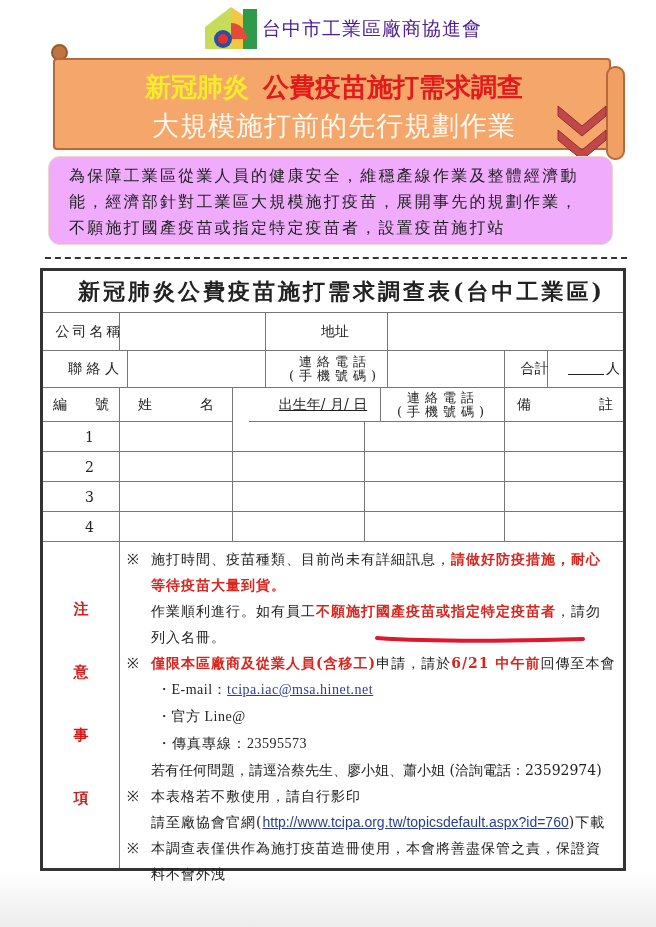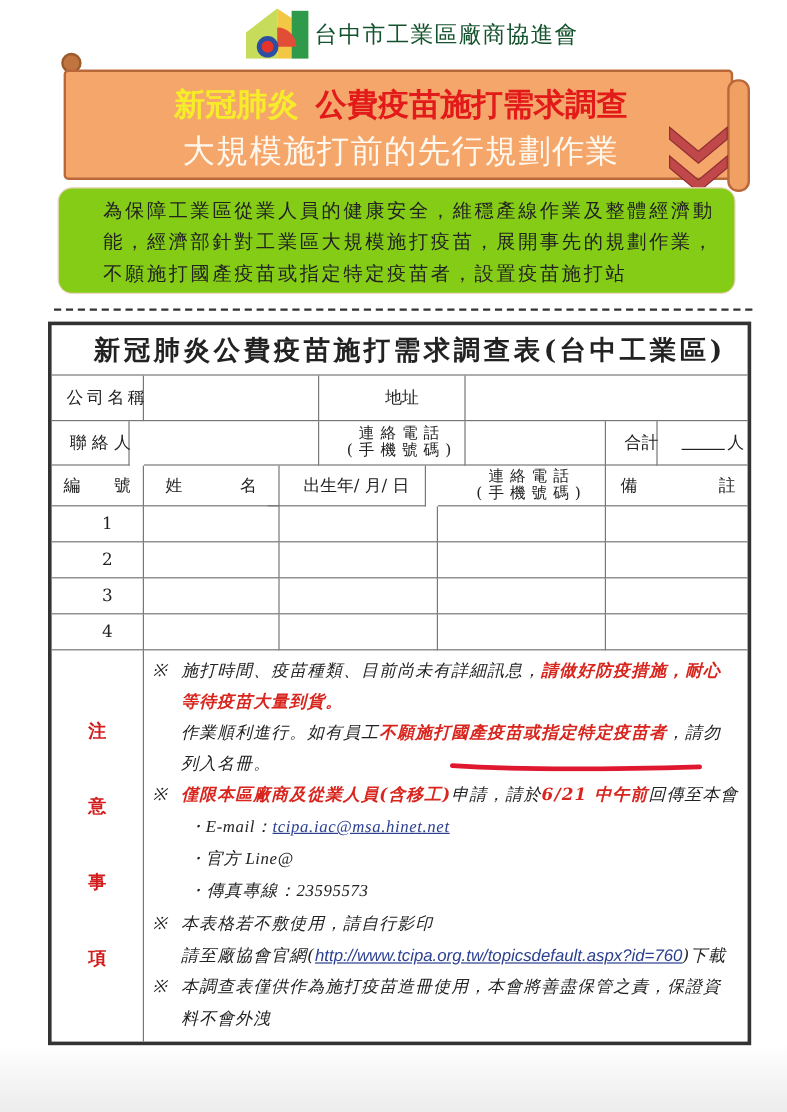--- a/index.html
+++ b/index.html
@@ -3,50 +3,50 @@
 <meta charset="utf-8">
 <style>
   * { box-sizing: border-box; margin: 0; padding: 0; }
   html, body { width: 656px; height: 927px; background: #ffffff; overflow: hidden; }
   body { position: relative; font-family: "DejaVu Serif", "Liberation Serif", serif; color: #222; }
 
   .page-shadow { position: absolute; left: 0; top: 870px; width: 656px; height: 57px; background: linear-gradient(#ffffff, #ececec); }
 
   
   .logo { position: absolute; left: 203px; top: 5px; width: 56px; height: 44px; }
-  .org-name { position: absolute; left: 262px; top: 16px; font-family: "DejaVu Sans", "Liberation Sans", sans-serif; font-size: 19px; color: #14532d; letter-spacing: 1px; white-space: nowrap; }
+  .org-name { position: absolute; left: 262px; top: 16px; font-family: "DejaVu Sans", "Liberation Sans", sans-serif; font-size: 19px; color: #4c1d95; letter-spacing: 1px; white-space: nowrap; }
 
   
   .scroll { position: absolute; left: 53px; top: 58px; width: 558px; height: 92px; background: #f4a66b; border: 2px solid #b9683a; border-radius: 4px; padding-left: 20px; }
   .scroll-curl-left { position: absolute; left: 51px; top: 44px; width: 17px; height: 17px; border-radius: 50%; background: #c07540; border: 2px solid #9a5a2c; }
   .scroll-roll-right { position: absolute; left: 606px; top: 66px; width: 19px; height: 94px; border-radius: 9px; background: #f0a062; border: 2px solid #b9683a; }
   .banner-line1 { position: absolute; left: 0; width: 558px; top: 10px; text-align: center; font-family: "DejaVu Sans", "Liberation Sans", sans-serif; font-size: 26px; font-weight: bold; white-space: nowrap; }
   .banner-yellow { color: #f7ec2a; margin-right: 14px; }
   .banner-red { color: #e21a1a; }
   .banner-line2 { position: absolute; left: 0; width: 558px; top: 48px; text-align: center; font-family: "DejaVu Sans", "Liberation Sans", sans-serif; font-size: 27px; color: #fff8ee; white-space: nowrap; letter-spacing: 1px; }
   .chevrons { position: absolute; left: 556px; top: 104px; width: 52px; height: 58px; }
 
   
-  .intro { position: absolute; left: 48px; top: 156px; width: 565px; height: 89px; background: #84cc16; border-radius: 12px; border: 1px solid #efd5c6; padding: 6px 0 0 37px; }
+  .intro { position: absolute; left: 48px; top: 156px; width: 565px; height: 89px; background: #f0abfc; border-radius: 12px; border: 1px solid #efd5c6; padding: 6px 0 0 20px; }
   .intro p { font-size: 16px; line-height: 26px; letter-spacing: 2.2px; color: #222; white-space: nowrap; }
 
   .dash-line { position: absolute; left: 45px; top: 257px; width: 582px; border-top: 2px dashed #333; }
 
   
   .form { position: absolute; left: 40px; top: 268px; width: 586px; height: 603px; border: 3px solid #333; background: #fff; }
   .cell { position: absolute; border-right: 1px solid #777; border-bottom: 1px solid #777; display: flex; align-items: center; justify-content: center; font-size: 14px; color: #222; white-space: nowrap; padding-left: 17px; }
   .form-title { left: 0; top: 0; width: 580px; height: 42px; font-size: 22px; font-weight: bold; letter-spacing: 3px; border-right: none; }
   .two-line { flex-direction: column; line-height: 14px; font-size: 13px; letter-spacing: 5px; }
   .spread { justify-content: space-between; padding: 0 10px; }
   .underline-blank { display: inline-block; width: 36px; border-bottom: 1px solid #222; margin-right: 2px; height: 12px; }
 
   
   .notes-label { left: 0; top: 271px; width: 77px; height: 326px; flex-direction: column; justify-content: space-around; padding: 36px 0 38px; border-bottom: none; color: #d21c1c; font-weight: bold; font-size: 15px; }
   .notes-body { position: absolute; left: 78px; top: 271px; width: 502px; height: 326px; padding: 4px 0 0 6px; font-size: 14px; line-height: 26px; color: #222; }
-  .note-line { white-space: nowrap; letter-spacing: 1px; font-style: italic; }
+  .note-line { white-space: nowrap; letter-spacing: 1px; }
   .ind { padding-left: 24px; }
   .ind2 { padding-left: 30px; }
   .mark { display: inline-block; width: 24px; }
   .red { color: #d8261f; font-weight: bold; }
   .link { color: #2a3f8f; text-decoration: underline; margin-top: 32px; }
   .sans-link { font-family: "Liberation Sans", sans-serif; letter-spacing: 0; }
   .mono { font-family: "Liberation Serif", serif; letter-spacing: 0.5px; }
   .squiggle { position: absolute; left: 254px; top: 93px; width: 210px; height: 8px; }
 </style>
 </head>
@@ -86,42 +86,42 @@
 <div class="dash-line"></div>
 
 <div class="form">
   <div class="cell form-title">新冠肺炎公費疫苗施打需求調查表(台中工業區)</div>
 
   <div class="cell" style="left:0;top:42px;width:77px;height:38px;letter-spacing:3px;">公司名稱</div>
   <div class="cell" style="left:77px;top:42px;width:146px;height:38px;"></div>
   <div class="cell" style="left:223px;top:42px;width:122px;height:38px;">地址</div>
   <div class="cell" style="left:345px;top:42px;width:235px;height:38px;border-right:none;"></div>
 
-  <div class="cell" style="left:0;top:80px;width:65px;height:37px;">聯 絡 人</div>
+  <div class="cell" style="left:0;top:80px;width:85px;height:37px;">聯 絡 人</div>
   <div class="cell" style="left:77px;top:80px;width:146px;height:37px;"></div>
   <div class="cell two-line" style="left:223px;top:80px;width:122px;height:37px;">
     <span>連絡電話</span>
     <span>(手機號碼)</span>
   </div>
   <div class="cell" style="left:345px;top:80px;width:117px;height:37px;"></div>
   <div class="cell" style="left:462px;top:80px;width:43px;height:37px;">合計</div>
   <div class="cell" style="left:505px;top:80px;width:75px;height:37px;border-right:none;">
     <span class="underline-blank"></span>
       <span>人</span>
   </div>
 
   <div class="cell spread" style="left:0;top:117px;width:77px;height:34px;">
     <span>編</span>
       <span>號</span>
   </div>
   <div class="cell spread" style="left:77px;top:117px;width:113px;height:34px;padding:0 18px;">
     <span>姓</span>
       <span>名</span>
   </div>
-  <div class="cell" style="left:180px;top:117px;width:132px;height:34px;">出生年/ 月/ 日</div>
+  <div class="cell" style="left:206px;top:117px;width:132px;height:34px;text-decoration:underline;">出生年/ 月/ 日</div>
   <div class="cell two-line" style="left:322px;top:117px;width:140px;height:34px;">
     <span>連絡電話</span>
     <span>(手機號碼)</span>
   </div>
   <div class="cell spread" style="left:462px;top:117px;width:118px;height:34px;border-right:none;padding:0 10px 0 12px;">
     <span>備</span>
       <span>註</span>
   </div>
 
   <div class="cell" style="left:0;top:151px;width:77px;height:30px;">1</div>
@@ -158,20 +158,21 @@
     <div class="note-line"><span class="mark">※</span><span>施打時間、疫苗種類、目前尚未有詳細訊息，</span><span class="red">請做好防疫措施，耐心</span></div>
     <div class="note-line ind"><span class="red">等待疫苗大量到貨。</span></div>
 
     <div class="note-line ind"><span>作業順利進行。如有員工</span><span class="red">不願施打國產疫苗或指定特定疫苗者</span><span>，請勿</span></div>
     <div class="note-line ind"><span>列入名冊。</span></div>
 
     <div class="note-line"><span class="mark">※</span><span class="red">僅限本區廠商及從業人員(含移工)</span><span>申請，請於</span><span class="red">6/21 中午前</span><span>回傳至本會</span></div>
     <div class="note-line ind2"><span class="mono">・E-mail：</span><span class="link mono">tcipa.iac@msa.hinet.net</span></div>
     <div class="note-line ind2"><span class="mono">・官方 Line@</span></div>
     <div class="note-line ind2"><span>・傳真專線：</span><span class="mono">23595573</span></div>
+    <div class="note-line ind" style="letter-spacing:0;">若有任何問題，請逕洽蔡先生、廖小姐、蕭小姐 (洽詢電話：23592974)</div>
 
     <div class="note-line"><span class="mark">※</span><span>本表格若不敷使用，請自行影印</span></div>
     <div class="note-line ind"><span>請至廠協會官網(</span><span class="link sans-link">http://www.tcipa.org.tw/topicsdefault.aspx?id=760</span><span>)下載</span></div>
 
     <div class="note-line"><span class="mark">※</span><span>本調查表僅供作為施打疫苗造冊使用，本會將善盡保管之責，保證資</span></div>
     <div class="note-line ind"><span>料不會外洩</span></div>
 
     <svg class="squiggle" viewBox="0 0 210 8">
       <path d="M2,3 C60,7 140,6 208,4" stroke="#e0182f" stroke-width="4" fill="none" stroke-linecap="round"></path>
     </svg>

